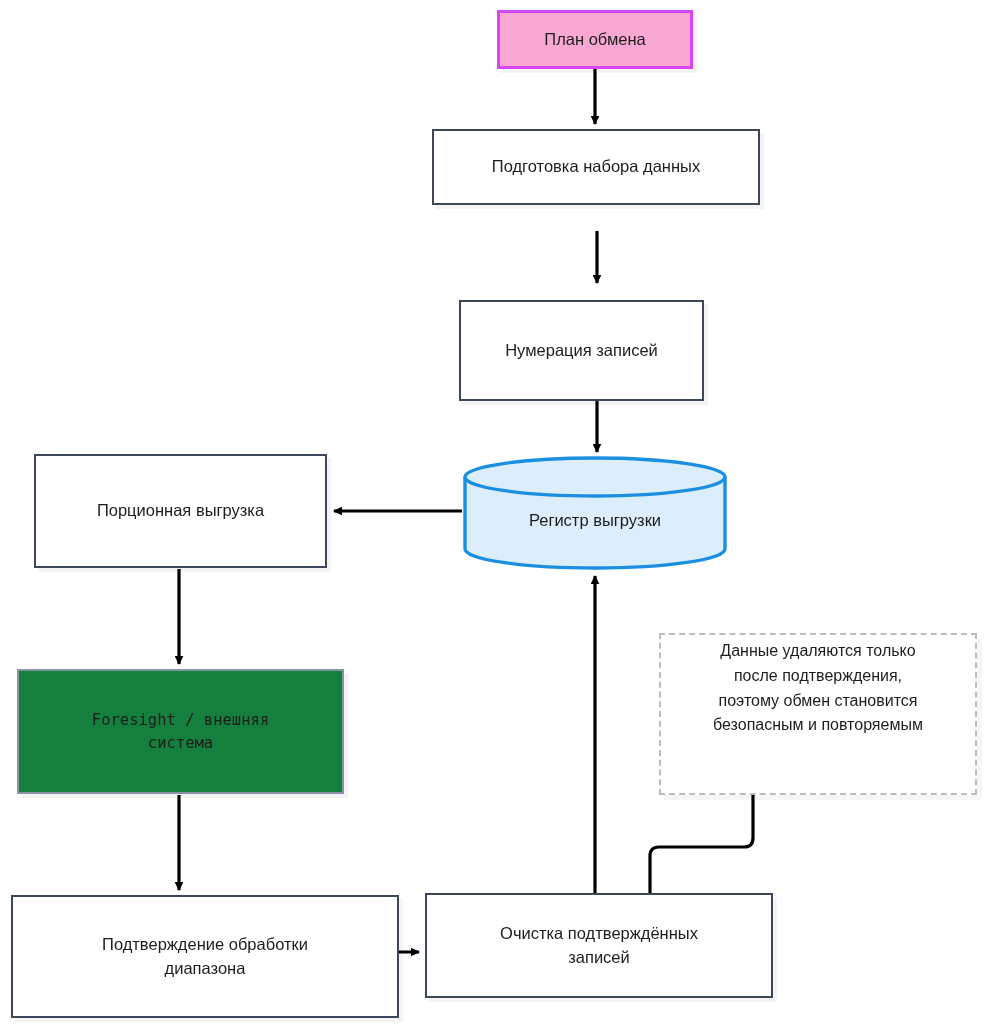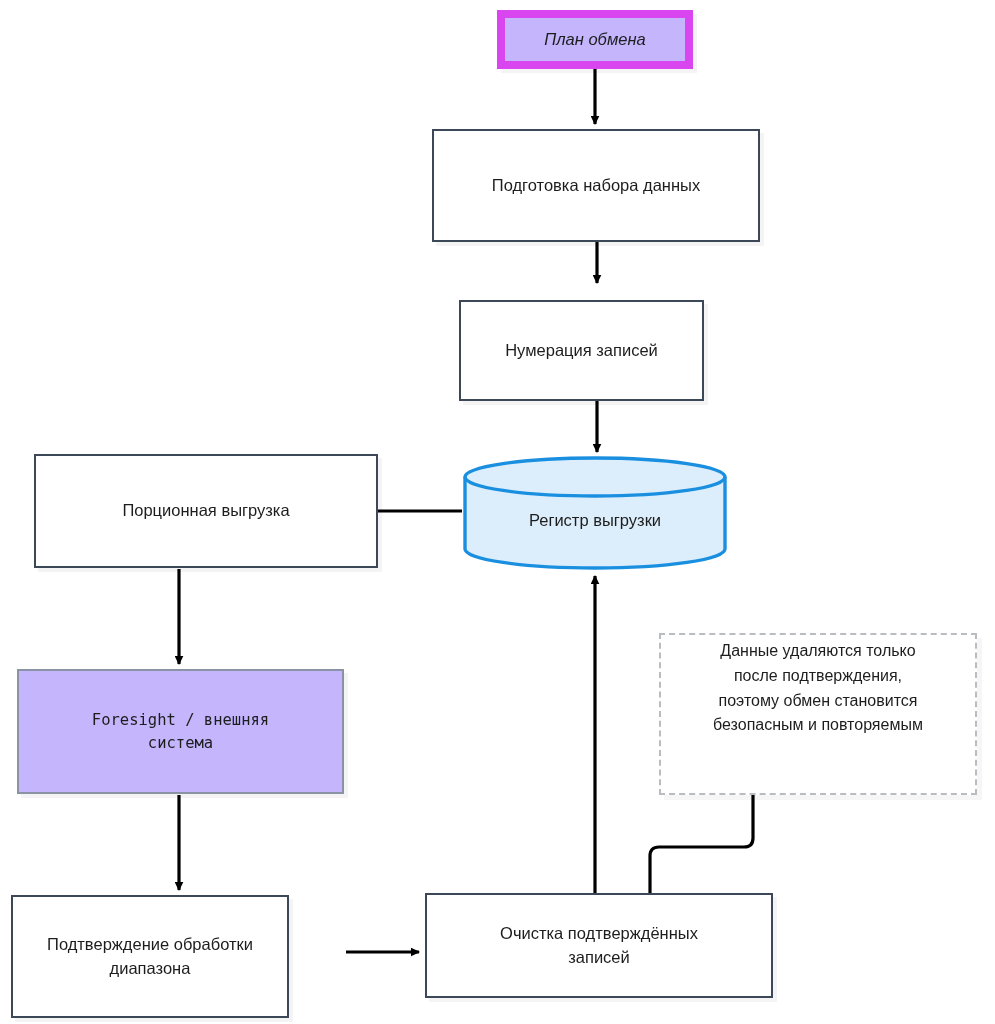--- a/index.html
+++ b/index.html
@@ -37,27 +37,26 @@
     line-height: 1.45;
     padding: 4px 10px;
     z-index: 2;
   }
   .node-process {
     background: #ffffff;
     border: 2px solid #3c4858;
     box-shadow: 4px 4px 0 0 rgba(0,0,0,0.045);
   }
   .node-start {
-    background: #c4b5fd;
-    border: 8px solid #d946ef;
+    background: #f9a8d4;
+    border: 3px solid #d946ef;
     box-shadow: 4px 4px 0 0 rgba(0,0,0,0.045);
-    font-style: italic;
   }
   .node-external {
-    background: #c4b5fd;
+    background: #15803d;
     border: 2px solid #8a93a3;
     box-shadow: 4px 4px 0 0 rgba(0,0,0,0.045);
     font-family: "DejaVu Sans Mono", monospace;
     font-size: 15.5px;
   }
   .node-note {
     background: #ffffff;
     border: 2px dashed #b9bcc0;
     box-shadow: 5px 5px 0 0 rgba(0,0,0,0.035);
     font-size: 16px;
@@ -134,42 +133,42 @@
       <path d="M3,21 L3,93 a130,19 0 0 0 260,0 L263,21 Z" fill="#dceefc" stroke="none"></path>
       <ellipse cx="133" cy="21" rx="130" ry="19" fill="#dceefc" stroke="#1a8fe0" stroke-width="3.4"></ellipse>
       <path d="M3,21 L3,93 a130,19 0 0 0 260,0 L263,21" fill="none" stroke="#1a8fe0" stroke-width="3.4"></path>
     </svg>
   </div>
 
   <div class="node node-start" style="left:497px; top:10px; width:196px; height:59px;">
     <span class="node-label">План обмена</span>
   </div>
 
-  <div class="node node-process" style="left:432px; top:129px; width:328px; height:113px;">
+  <div class="node node-process" style="left:432px; top:129px; width:328px; height:76px;">
     <span class="node-label">Подготовка набора данных</span>
   </div>
 
   <div class="node node-process" style="left:459px; top:300px; width:245px; height:101px;">
     <span class="node-label">Нумерация записей</span>
   </div>
 
   <div class="node node-db" style="left:462px; top:464px; width:266px; height:114px;">
     <span class="node-label">Регистр выгрузки</span>
   </div>
 
-  <div class="node node-process" style="left:34px; top:454px; width:344px; height:114px;">
+  <div class="node node-process" style="left:34px; top:454px; width:293px; height:114px;">
     <span class="node-label">Порционная выгрузка</span>
   </div>
 
   <div class="node node-external" style="left:17px; top:669px; width:327px; height:125px;">
     <span class="node-label">Foresight / внешняя
 система</span>
   </div>
 
-  <div class="node node-process" style="left:11px; top:895px; width:278px; height:123px;">
+  <div class="node node-process" style="left:11px; top:895px; width:388px; height:123px;">
     <span class="node-label">Подтверждение обработки
 диапазона</span>
   </div>
 
   <div class="node node-process" style="left:425px; top:893px; width:348px; height:105px;">
     <span class="node-label">Очистка подтверждённых
 записей</span>
   </div>
 
   <div class="node node-note" style="left:659px; top:633px; width:318px; height:162px;">

